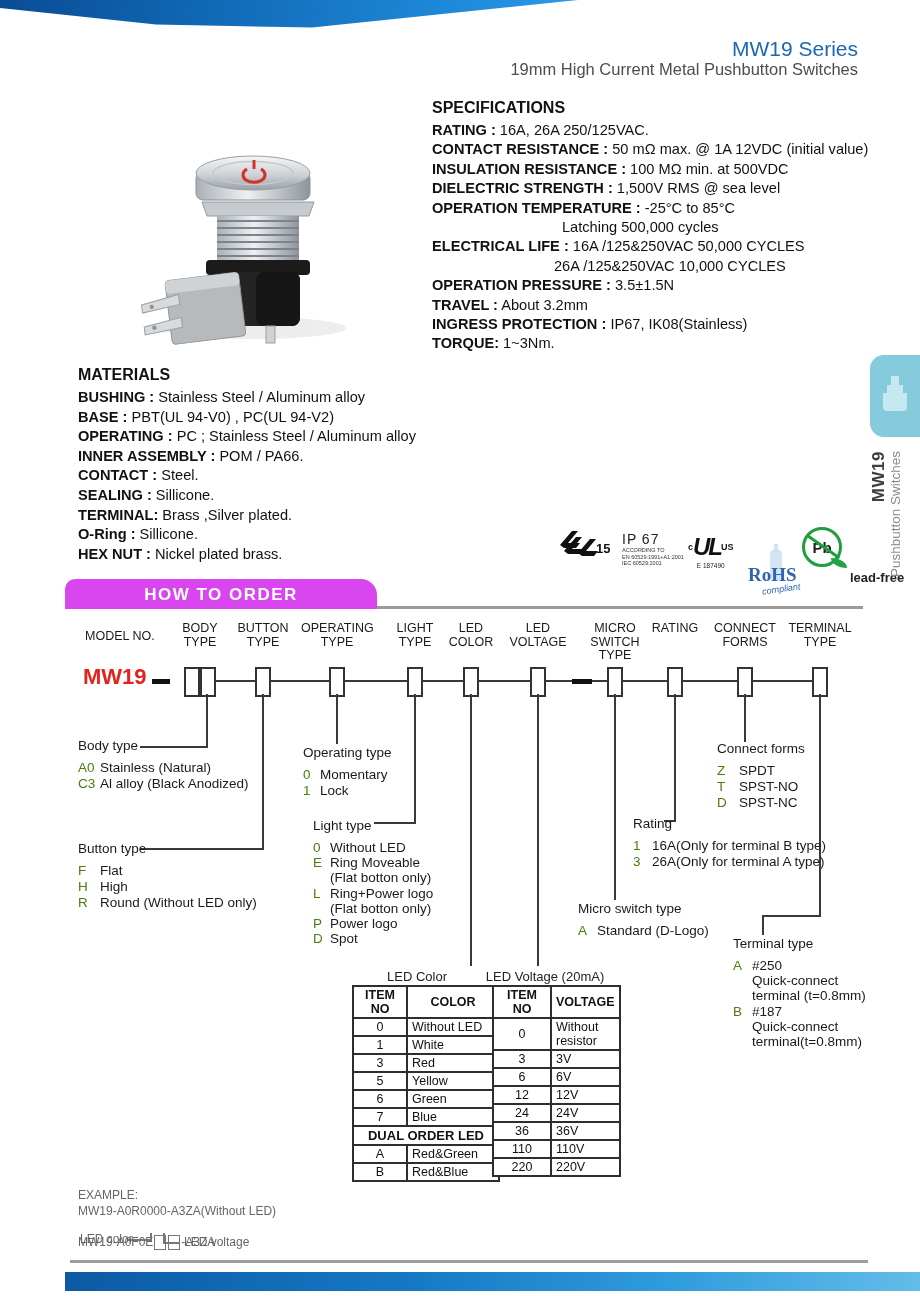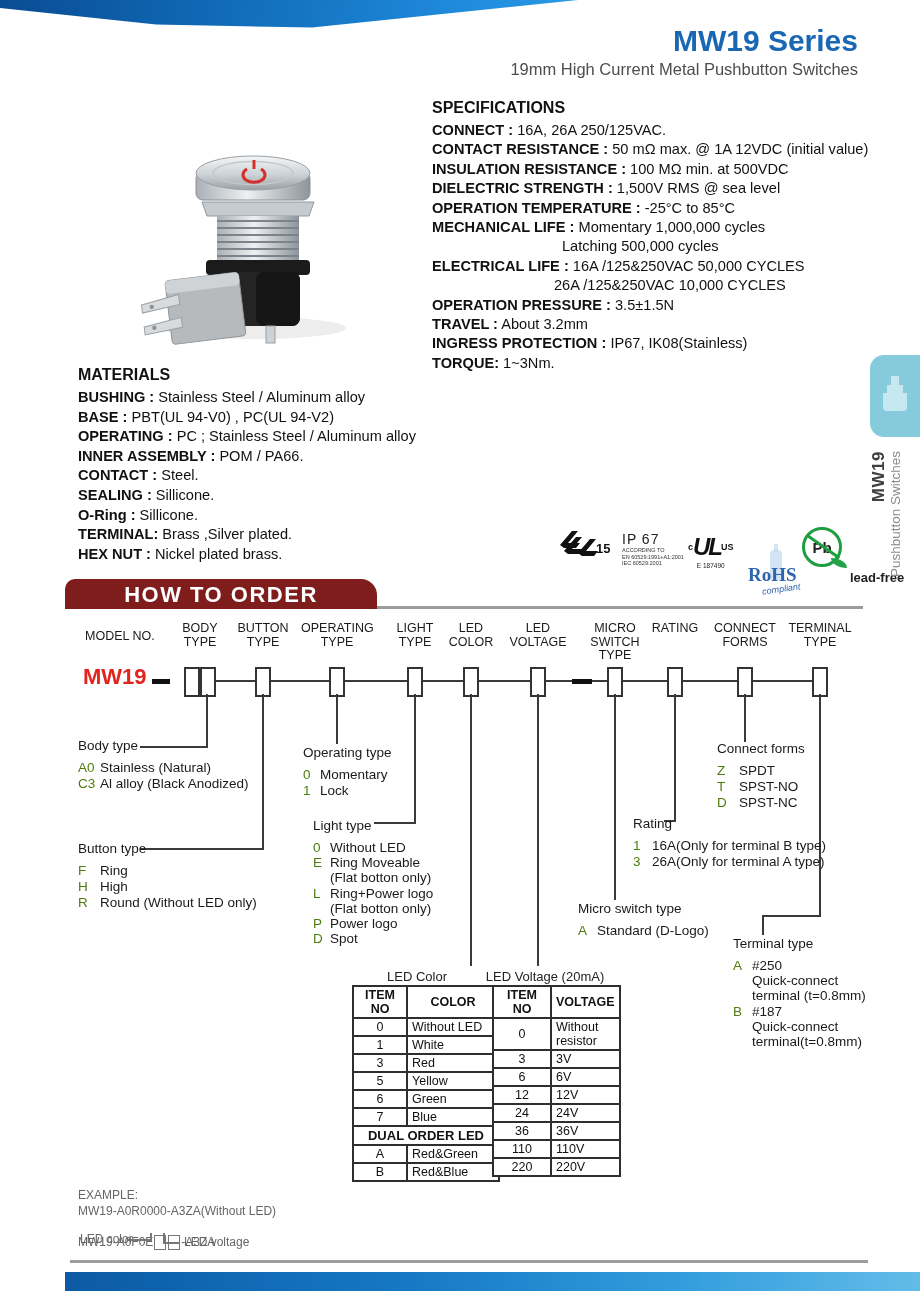--- a/index.html
+++ b/index.html
@@ -3,21 +3,21 @@
 <meta charset="utf-8">
 <style>
   html,body{margin:0;padding:0;background:#fff;}
   .page{position:relative;width:920px;height:1296px;background:#fff;overflow:hidden;
         font-family:"Liberation Sans",sans-serif;color:#111;}
   
   .banner-top{position:absolute;left:0;top:0;width:578px;height:30px;
       background:linear-gradient(95deg,#0a4c94 0%,#1068b4 35%,#1d87d8 75%,#2a9ae6 100%);
       clip-path:polygon(0 0,100% 0,54% 92%,27% 82%,0 27%);}
   
-  .series-title{position:absolute;top:24px;right:62px;font-size:30px;font-weight:bold;color:#1a67b4;}
+  .series-title{position:absolute;top:37px;right:62px;font-size:21px;font-weight:normal;color:#1a67b4;}
   .series-sub{position:absolute;top:60px;right:62px;font-size:16.5px;color:#4d4d4d;}
   
   .specs{position:absolute;left:432px;top:99px;width:440px;font-size:14.6px;}
   .sec-title{font-size:16px;font-weight:bold;margin-bottom:4px;}
   .spec-line{line-height:19.4px;white-space:nowrap;}
   .indent-mech{padding-left:130px;}
   .indent-elec{padding-left:122px;}
   .materials{position:absolute;left:78px;top:366px;width:380px;font-size:14.6px;}
   .materials .spec-line{line-height:19.6px;}
   
@@ -39,22 +39,22 @@
   .pb-leaf{position:absolute;right:-8px;bottom:-4px;width:16px;height:10px;background:#23a24a;
        border-radius:0 100% 0 100%;}
   .pb-sub{font-size:13px;font-weight:bold;color:#222;text-align:center;margin-top:3px;margin-left:48px;}
   
   .side-tab{position:absolute;left:870px;top:355px;width:50px;height:82px;background:#85cbdc;
        border-radius:14px 0 0 14px;display:flex;align-items:center;justify-content:center;}
   .vtext{position:absolute;writing-mode:vertical-rl;transform:rotate(180deg);white-space:nowrap;}
   .vseries{left:869px;top:451px;font-size:17px;font-weight:bold;color:#3f3f3f;letter-spacing:.5px;}
   .vcat{left:888px;top:451px;font-size:13.5px;color:#8b8b8b;}
   
-  .howto-bar{position:absolute;left:65px;top:579px;width:312px;height:30px;background:#7f1d1d;
-       border-radius:10px 16px 0 0;color:#fff;font-size:22px;font-weight:bold;letter-spacing:1.5px;
+  .howto-bar{position:absolute;left:65px;top:579px;width:312px;height:30px;background:#d946ef;
+       border-radius:10px 16px 0 0;color:#fff;font-size:17px;font-weight:bold;letter-spacing:1.5px;
        line-height:31px;text-align:center;}
   .howto-line{position:absolute;left:377px;top:606px;width:486px;height:3px;background:#9b9b9b;}
   .col-label{position:absolute;top:622px;font-size:12.5px;color:#1a1a1a;text-align:center;line-height:13.5px;}
   .model-label{position:absolute;left:85px;top:629px;font-size:12.5px;color:#1a1a1a;}
   .model-code{position:absolute;left:83px;top:664px;font-size:22px;font-weight:bold;color:#e3231e;}
   .dash{position:absolute;height:5px;background:#111;}
   .hconnect{position:absolute;left:192px;top:680px;width:628px;height:2px;background:#3a3a3a;}
   .obox{position:absolute;top:667px;width:12px;height:26px;border:2px solid #333;background:#fff;}
   .vl{position:absolute;width:2px;background:#3a3a3a;}
   .hl{position:absolute;height:2px;background:#3a3a3a;}
@@ -141,45 +141,44 @@
       <polygon points="4,177 42,171 42,181 4,185" fill="#d8dadc" stroke="#9aa0a5" stroke-width="1"></polygon>
       <polygon points="4,199 42,194 42,204 4,207" fill="#d8dadc" stroke="#9aa0a5" stroke-width="1"></polygon>
       <circle cx="14" cy="180" r="2.2" fill="#8f9396"></circle>
       <circle cx="14" cy="201" r="2.2" fill="#8f9396"></circle>
     </g>
     <rect x="128" y="206" width="9" height="17" fill="#cfd2d5" stroke="#9aa0a5" stroke-width="1"></rect>
   </svg>
 
   <div class="specs">
     <div class="sec-title">SPECIFICATIONS</div>
-    <div class="spec-line"><b>CONNECT :</b><span> 16A, 26A  250/125VAC.</span></div>
+    <div class="spec-line"><b>RATING :</b><span> 16A, 26A  250/125VAC.</span></div>
     <div class="spec-line"><b>CONTACT RESISTANCE :</b><span> 50 mΩ max. @ 1A 12VDC (initial value)</span></div>
     <div class="spec-line"><b>INSULATION RESISTANCE :</b><span> 100 MΩ min. at 500VDC</span></div>
     <div class="spec-line"><b>DIELECTRIC STRENGTH :</b><span> 1,500V RMS @ sea level</span></div>
     <div class="spec-line"><b>OPERATION TEMPERATURE :</b><span> -25°C to 85°C</span></div>
-    <div class="spec-line"><b>MECHANICAL LIFE :</b><span> Momentary 1,000,000 cycles</span></div>
     <div class="spec-line indent-mech"><span>Latching 500,000 cycles</span></div>
     <div class="spec-line"><b>ELECTRICAL LIFE :</b><span> 16A /125&amp;250VAC  50,000 CYCLES</span></div>
     <div class="spec-line indent-elec"><span>26A /125&amp;250VAC  10,000 CYCLES</span></div>
     <div class="spec-line"><b>OPERATION PRESSURE :</b><span> 3.5±1.5N</span></div>
     <div class="spec-line"><b>TRAVEL :</b><span> About 3.2mm</span></div>
     <div class="spec-line"><b>INGRESS PROTECTION :</b><span> IP67, IK08(Stainless)</span></div>
     <div class="spec-line"><b>TORQUE:</b><span> 1~3Nm.</span></div>
   </div>
 
   <div class="materials">
     <div class="sec-title">MATERIALS</div>
     <div class="spec-line"><b>BUSHING :</b><span> Stainless Steel / Aluminum alloy</span></div>
     <div class="spec-line"><b>BASE :</b><span> PBT(UL 94-V0) ,  PC(UL 94-V2)</span></div>
     <div class="spec-line"><b>OPERATING :</b><span> PC ; Stainless Steel / Aluminum  alloy</span></div>
     <div class="spec-line"><b>INNER ASSEMBLY :</b><span> POM / PA66.</span></div>
     <div class="spec-line"><b>CONTACT :</b><span> Steel.</span></div>
     <div class="spec-line"><b>SEALING :</b><span> Sillicone.</span></div>
+    <div class="spec-line"><b>TERMINAL:</b><span> Brass ,Silver plated.</span></div>
     <div class="spec-line"><b>O-Ring :</b><span> Sillicone.</span></div>
-    <div class="spec-line"><b>TERMINAL:</b><span> Brass ,Silver plated.</span></div>
     <div class="spec-line"><b>HEX NUT :</b><span> Nickel plated brass.</span></div>
   </div>
 
   <div class="cert" style="left:558px;top:527px;">
     <svg width="52" height="36" viewBox="0 0 52 36">
       <path d="M2,18 L14,4 L20,4 L10,16 L22,16 L18,21 L6,21 Z" fill="#111"></path>
       <path d="M12,30 L24,16 L30,16 L20,28 L32,28 L28,33 L16,33 Z" fill="#111" transform="translate(-6,-6)"></path>
       <path d="M20,26 L32,12 L38,12 L28,24 L40,24 L36,29 L24,29 Z" fill="#111"></path>
       <text x="38" y="26" font-size="13" font-weight="bold" fill="#111" font-family="Liberation Sans,sans-serif">15</text>
     </svg>
@@ -278,21 +277,21 @@
     <div class="ann-row">
         <span class="code">C3</span>
         <span>Al alloy (Black Anodized)</span>
       </div>
   </div>
 
   <div class="ann" style="left:78px;top:841px;">
     <div class="t">Button type</div>
     <div class="ann-row">
         <span class="code">F</span>
-        <span>Ring</span>
+        <span>Flat</span>
       </div>
     <div class="ann-row">
         <span class="code">H</span>
         <span>High</span>
       </div>
     <div class="ann-row">
         <span class="code">R</span>
         <span>Round (Without LED only)</span>
       </div>
   </div>

